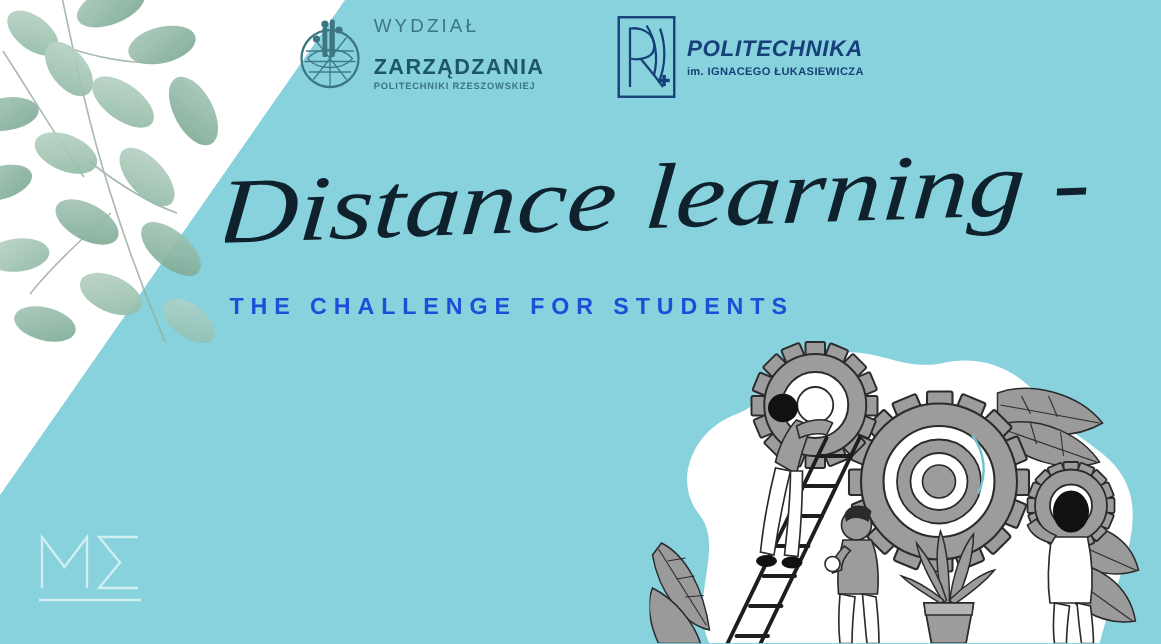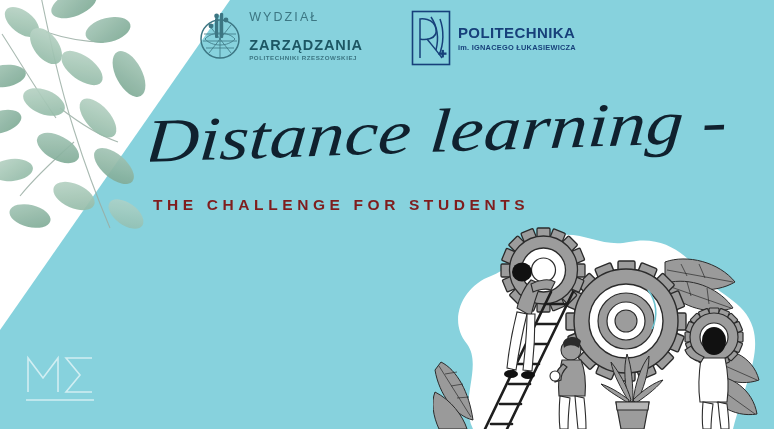--- a/index.html
+++ b/index.html
@@ -43,34 +43,34 @@
   .wz-l2 {
     font-size:14.5px; font-weight:700; letter-spacing:0.9px;
     color:#1d5764; margin-top:14px;
   }
   .wz-l3 {
     font-size:6.2px; font-weight:700; letter-spacing:0.55px;
     color:#3c7683; margin-top:2.5px;
   }
 
   .pr-text { line-height:1.0; color:#1c3f73; }
-  .pr-l1 { font-size:15px; font-weight:700; letter-spacing:0.4px; color:#17407a; }
+  .pr-l1 { font-size:15px; font-weight:700; letter-spacing:0.4px; color:#17407a;font-style:italic; }
   .pr-l2 { font-size:15px; font-weight:700; letter-spacing:0.4px; color:#17407a; margin-top:1px;}
   .pr-l3 { font-size:7.4px; font-weight:700; letter-spacing:0.25px; color:#17407a; margin-top:4px;}
 
   
   .title {
     position:absolute; left:150px; top:104px; z-index:7;
     width:600px; height:80px;
   }
   .subtitle {
     position:absolute; left:153px; top:196px; z-index:7;
     font-size:15.5px; font-weight:700;
     letter-spacing:4.6px;
-    color:#7f1d1d;
+    color:#1d4ed8;
     white-space:nowrap;
   }
 
   
   .author {
     position:absolute; left:103px; top:377px; z-index:7;
     font-family:"Liberation Serif", serif;
     font-size:16.5px; letter-spacing:1.1px; color:#1b2a33;
     white-space:nowrap;
   }

